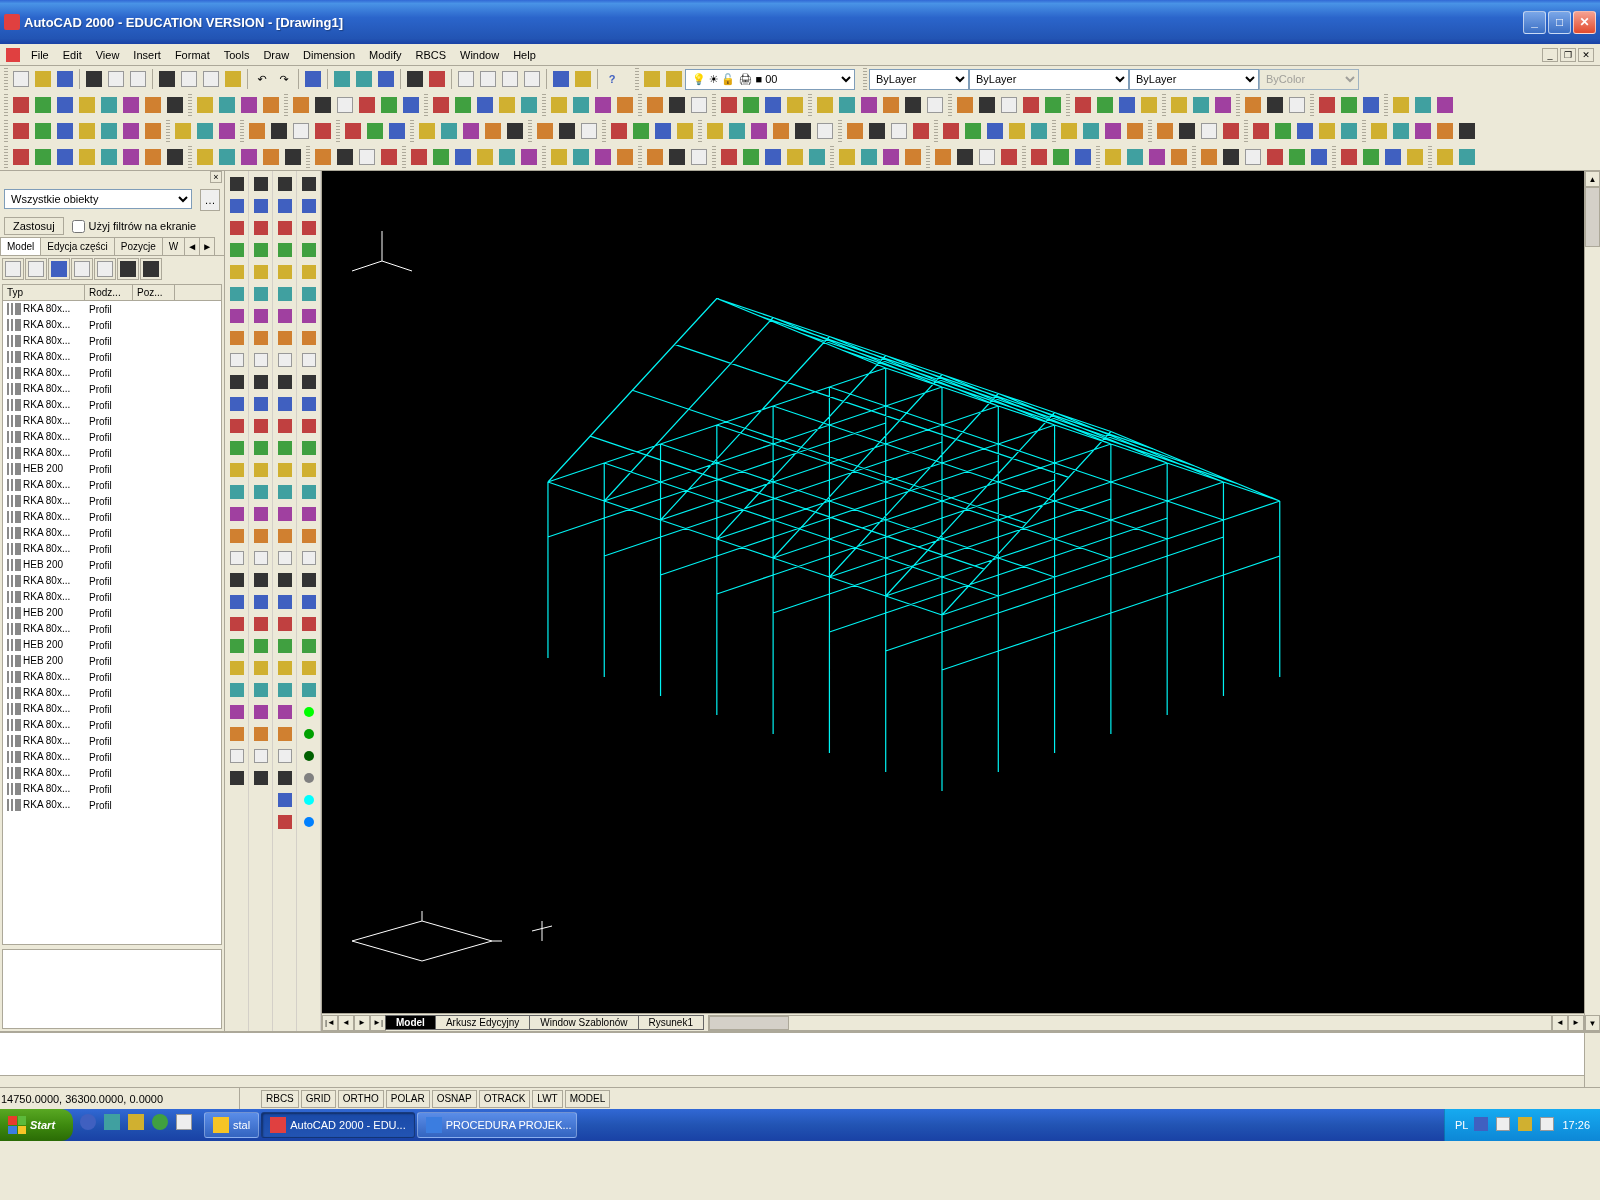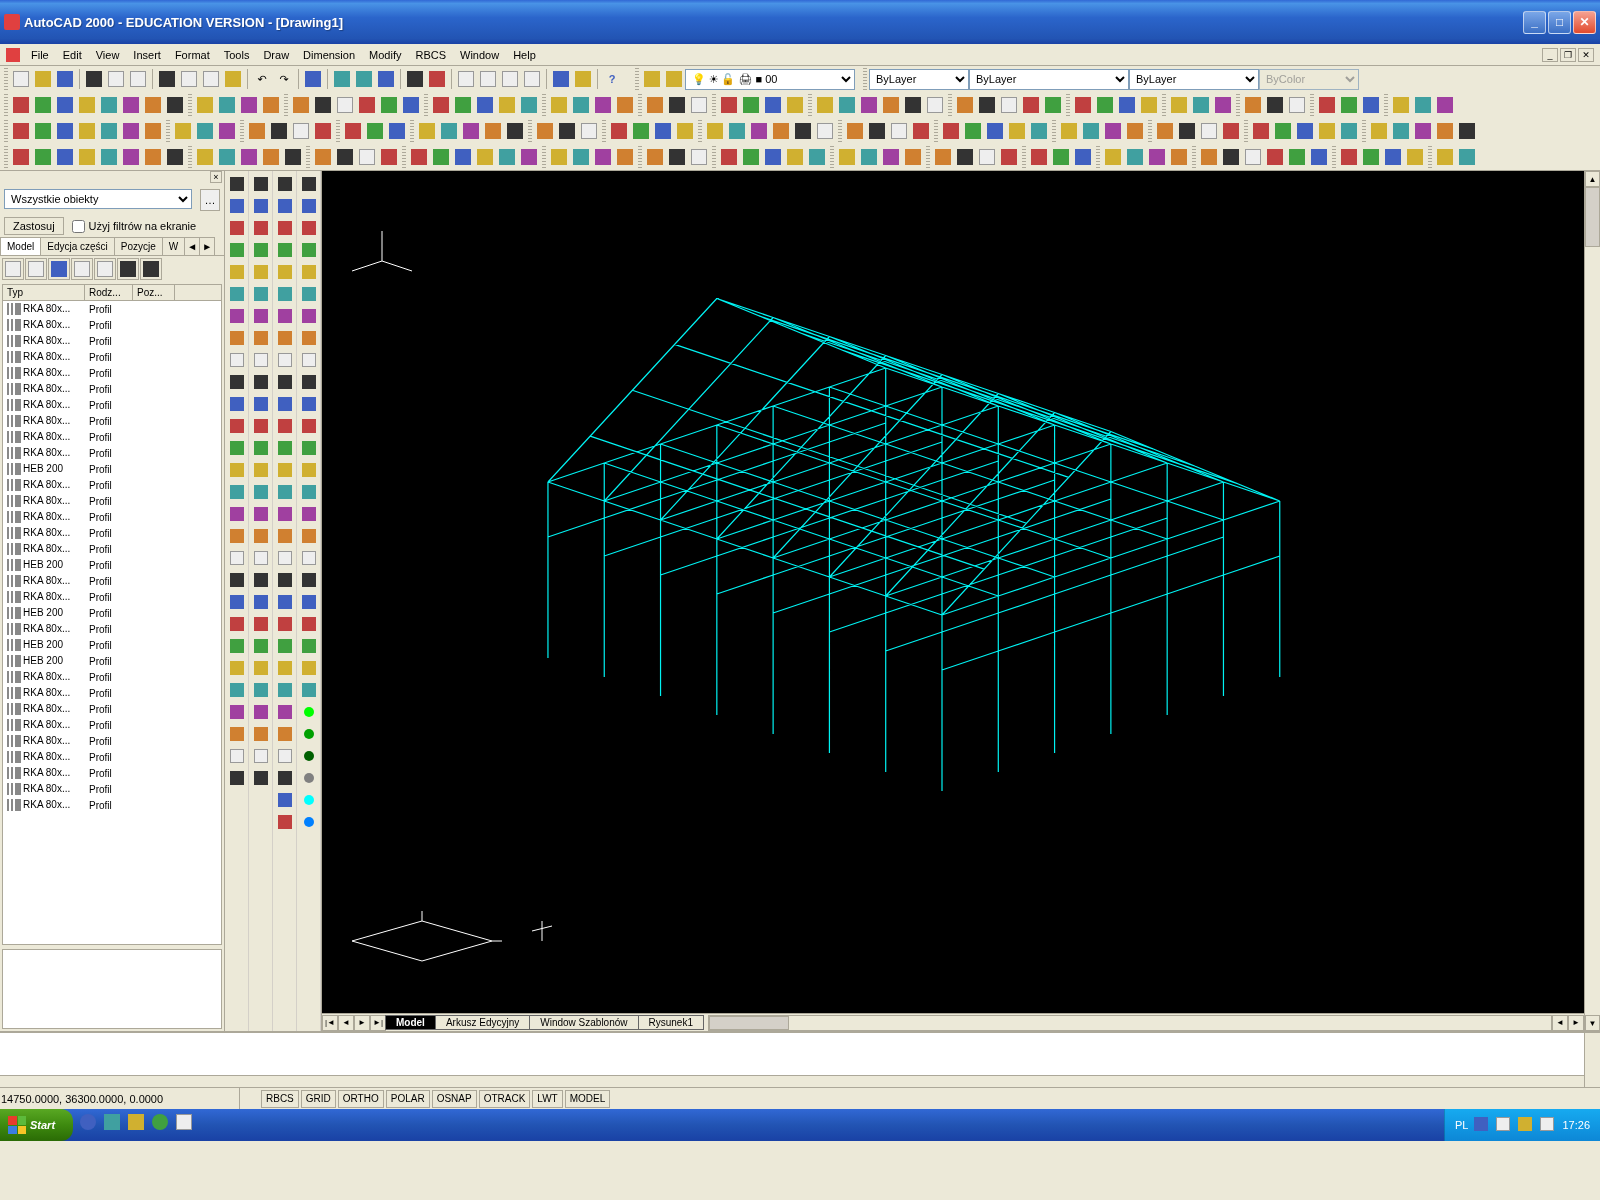--- a/index.html
+++ b/index.html
@@ -1507,20 +1507,34 @@
     <div class="ql-btn">
         <div class="pxicon pxy"></div>
       </div>
     <div class="ql-btn">
         <div class="pxicon pxg" style="border-radius:50%;"></div>
       </div>
     <div class="ql-btn">
         <div class="pxicon pxw"></div>
       </div>
   </div>
+  <div id="task-buttons" style="display:flex;">
+      <div class="task-btn">
+        <div class="ticon" style="background:#f6c426"></div>
+        <span>stal</span>
+      </div>
+      <div class="task-btn active">
+        <div class="ticon" style="background:#e04040"></div>
+        <span>AutoCAD 2000 - EDU...</span>
+      </div>
+      <div class="task-btn">
+        <div class="ticon" style="background:#3b7de0"></div>
+        <span>PROCEDURA PROJEK...</span>
+      </div>
+    </div>
   <div class="systray">
     <span>PL</span>
     <div class="tray-icon">
         <div class="pxicon pxb" style="width:14px;height:14px;"></div>
       </div>
     <div class="tray-icon">
         <div class="pxicon pxw" style="width:14px;height:14px;"></div>
       </div>
     <div class="tray-icon">
         <div class="pxicon pxy" style="width:14px;height:14px;"></div>

